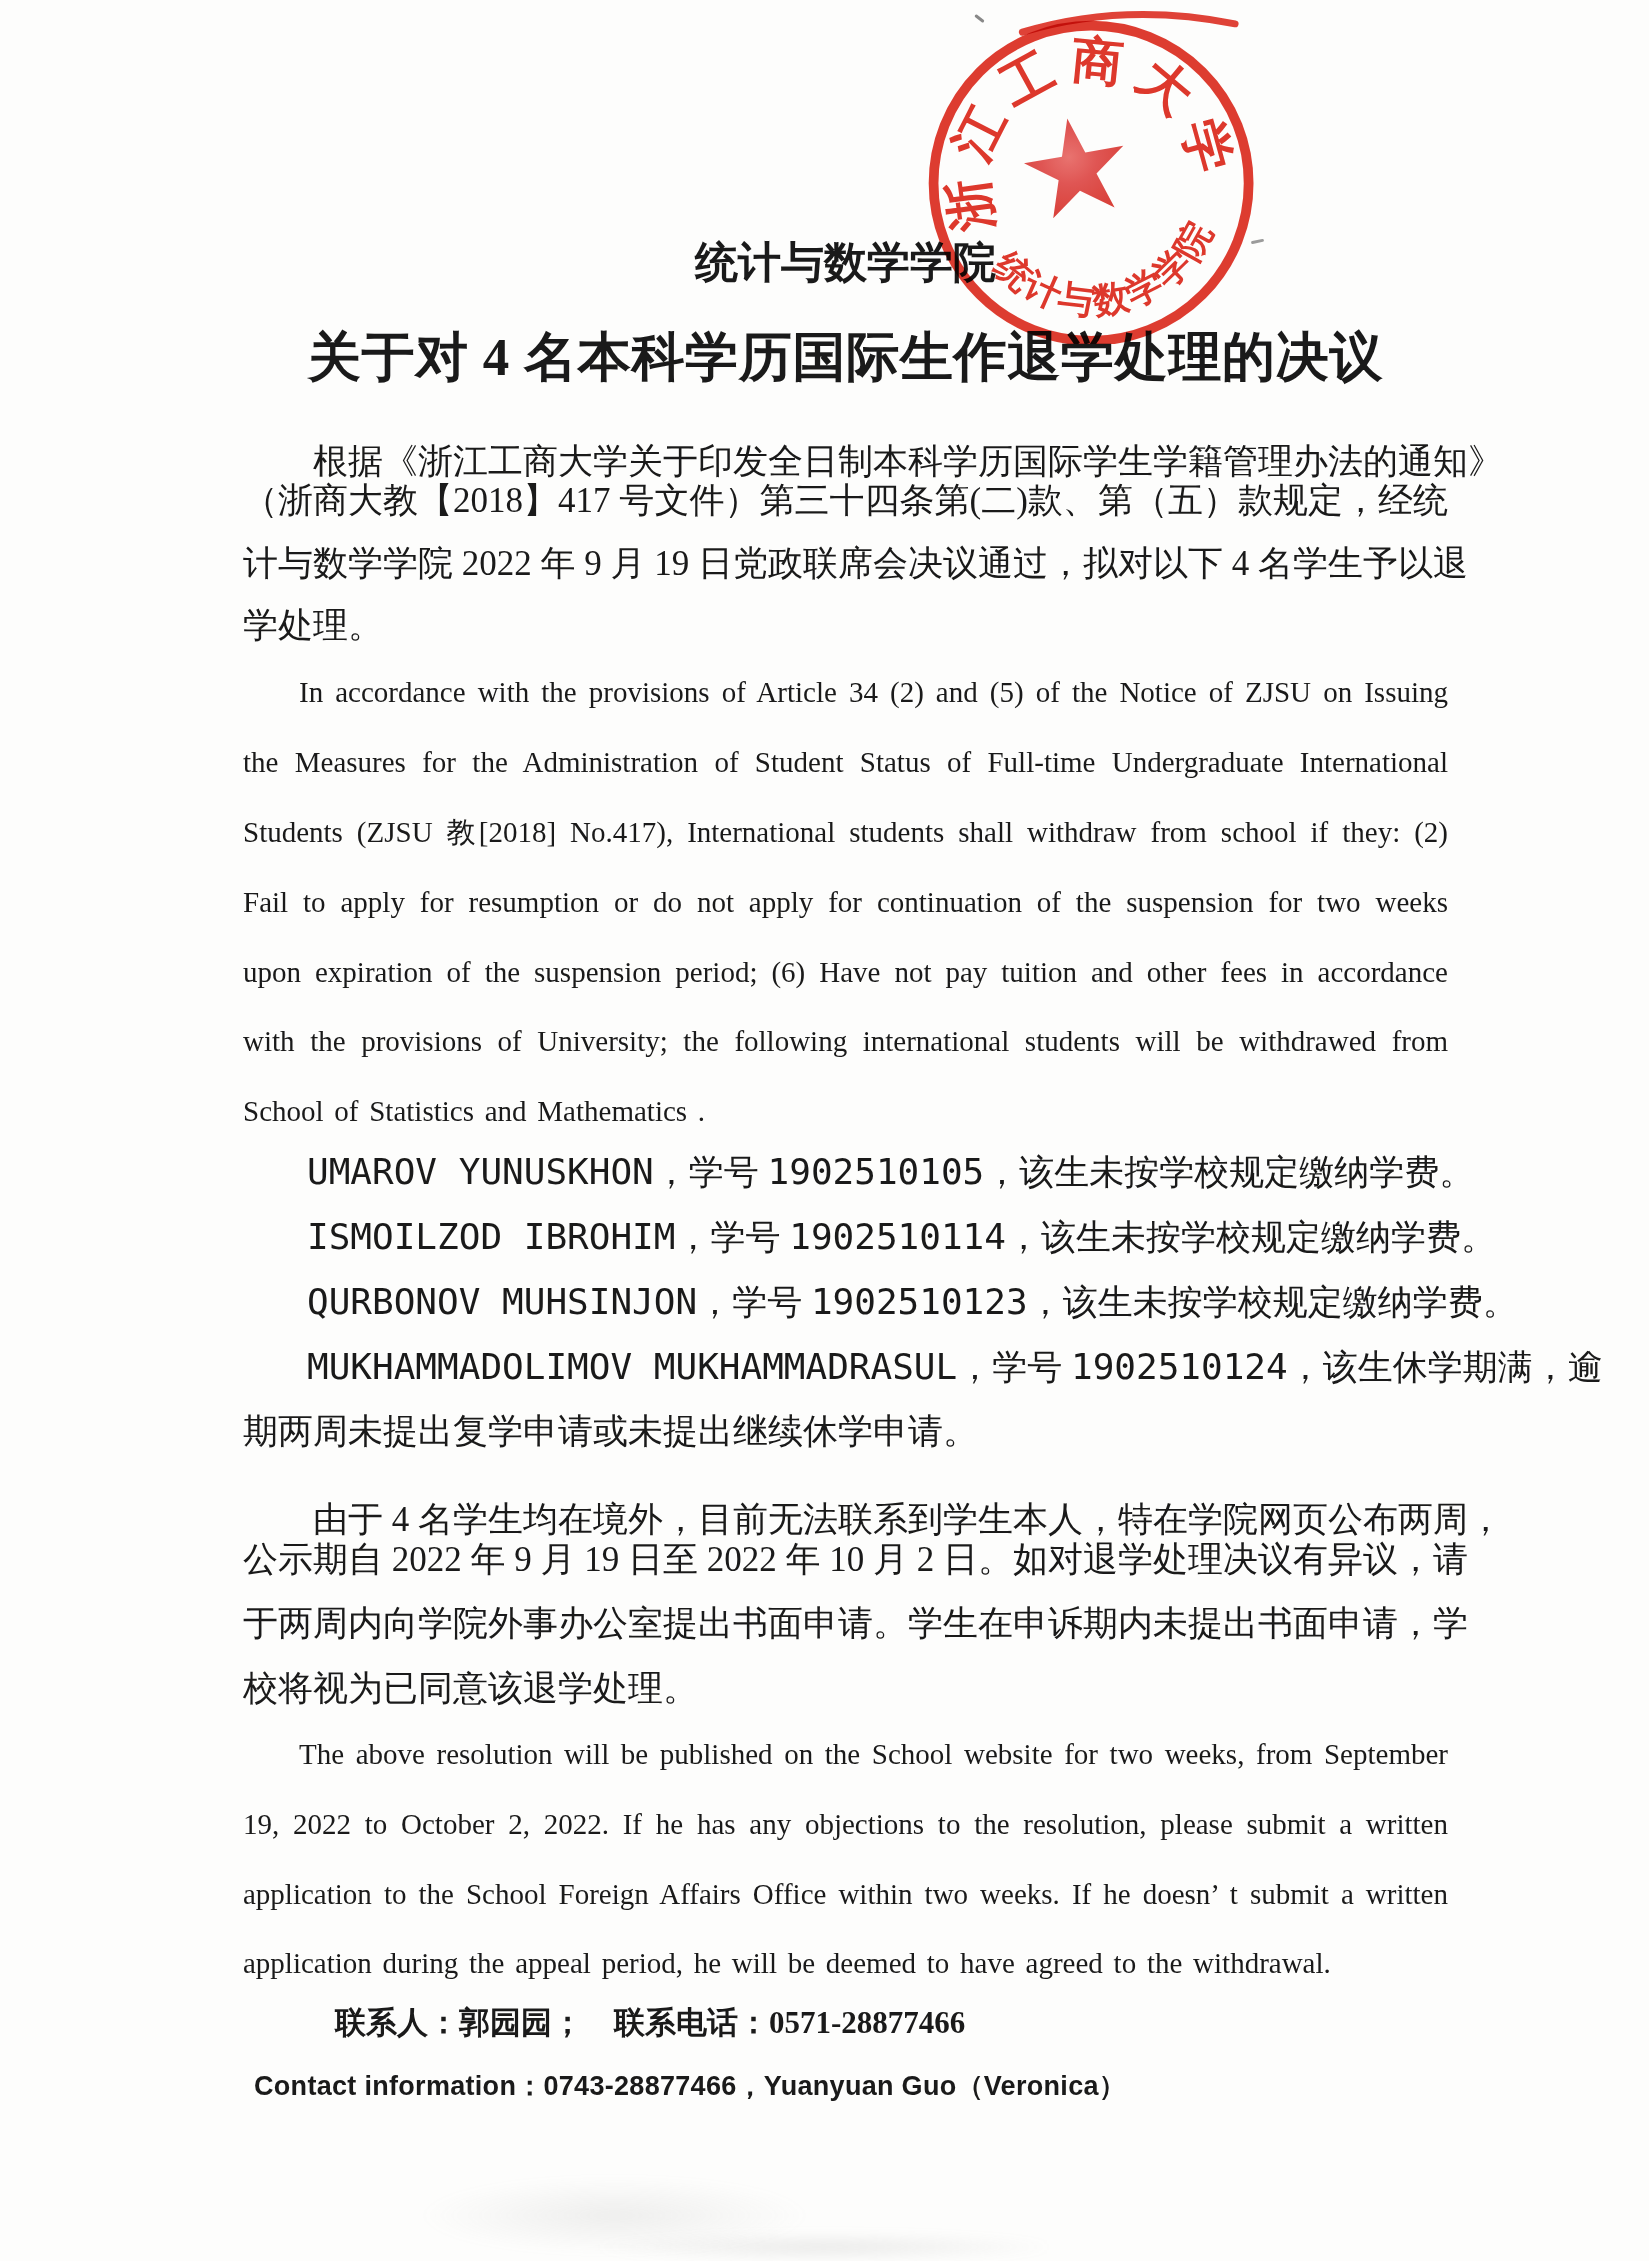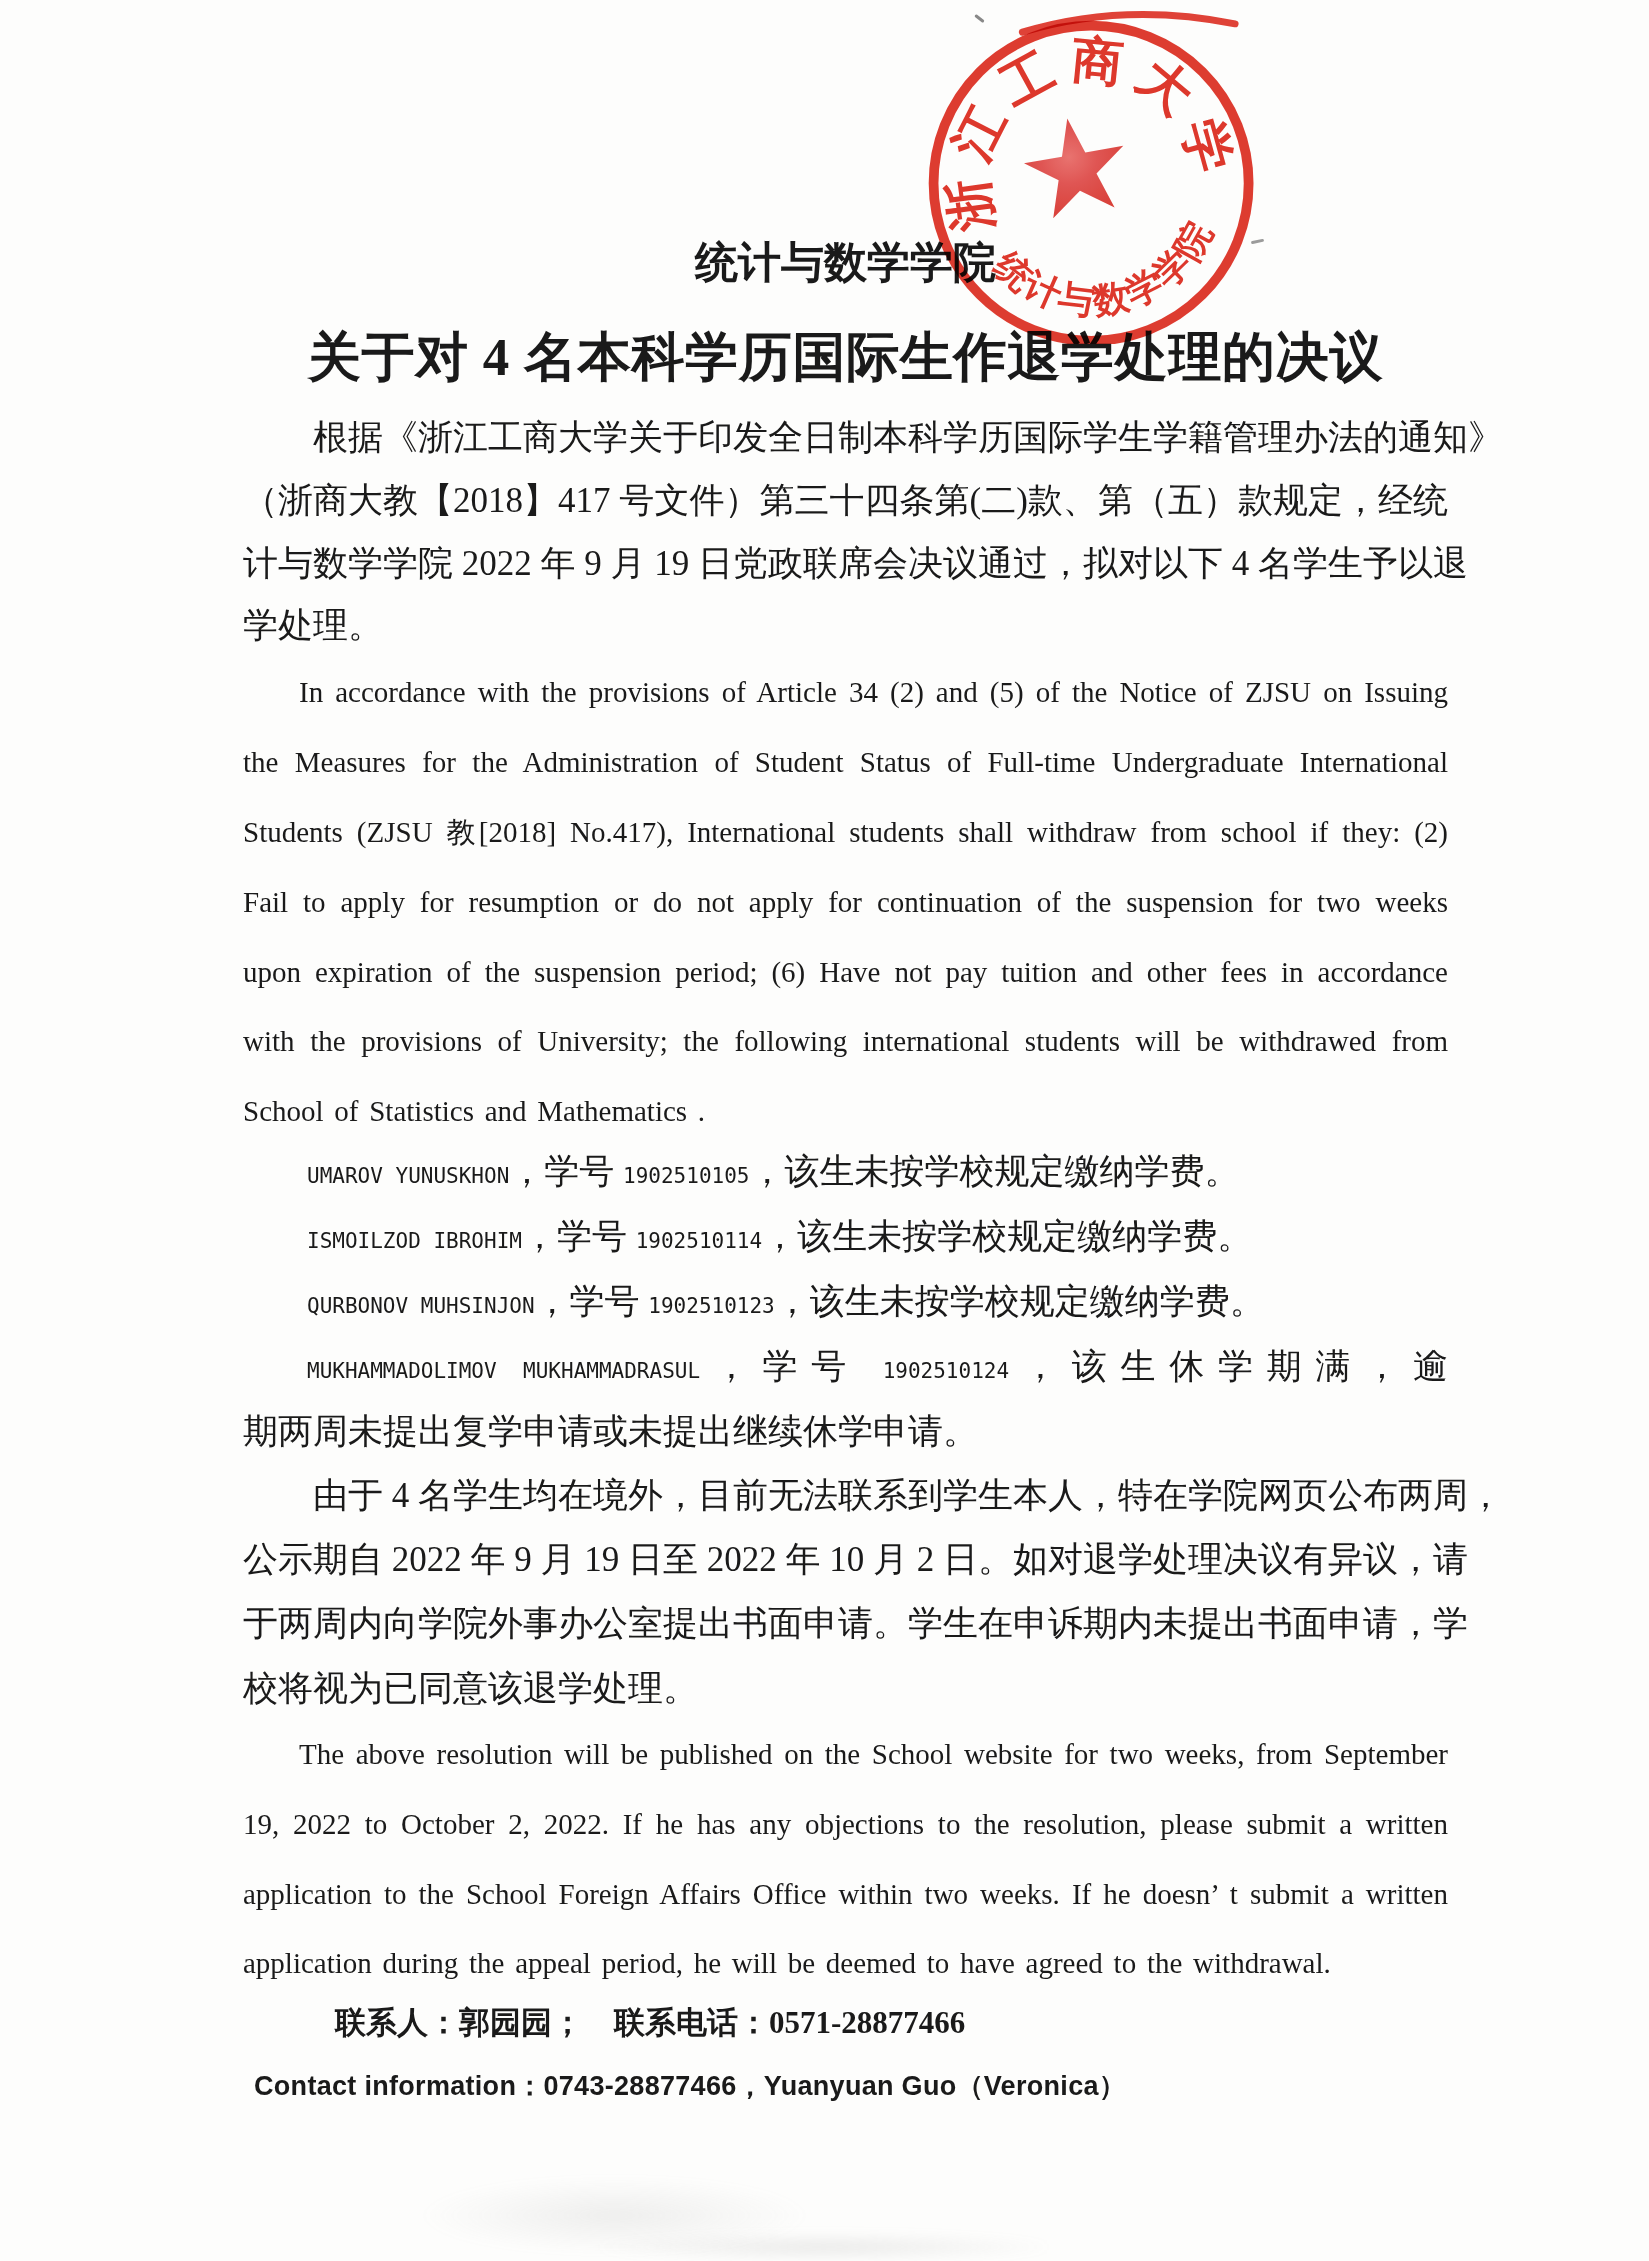--- a/index.html
+++ b/index.html
@@ -9,23 +9,23 @@
     font-family:"Liberation Serif","DejaVu Serif",serif;color:#1a1a1a;
   }
   .text-col{position:absolute;left:243px;top:0;width:1205px;height:100%;}
   .line{
     position:absolute;left:0;width:100%;box-sizing:border-box;
     white-space:nowrap;
   }
   .cn{font-size:35px;line-height:43px;}
   .en{font-size:29px;line-height:39px;word-spacing:3.5px;}
   .stu{font-size:35px;line-height:43px;}
-  .lat{font-family:"DejaVu Sans Mono","Liberation Mono",monospace;font-size:21px;}
+  .lat{font-family:"DejaVu Sans Mono","Liberation Mono",monospace;font-size:36px;}
   .j{text-align:justify;text-align-last:justify;}
-  .ind-cn{padding-left:70px;}
+  .ind-cn{padding-left:70px;margin-top:24px;}
   .ind-en{padding-left:56px;}
   .ind-stu{padding-left:64px;}
   .title{position:absolute;left:0;width:100%;text-align:center;font-weight:bold;white-space:nowrap;}
   .title1{top:234px;font-size:43px;}
   .title2{top:322px;font-size:53px;letter-spacing:0.7px;}
   .contact-cn{top:2002px;font-weight:bold;font-size:31px;padding-left:92px;line-height:42px;}
   .contact-en{
     top:2067px;font-family:"Liberation Sans","DejaVu Sans",sans-serif;
     font-weight:bold;font-size:27px;padding-left:11px;line-height:39px;letter-spacing:0.3px;
   }

